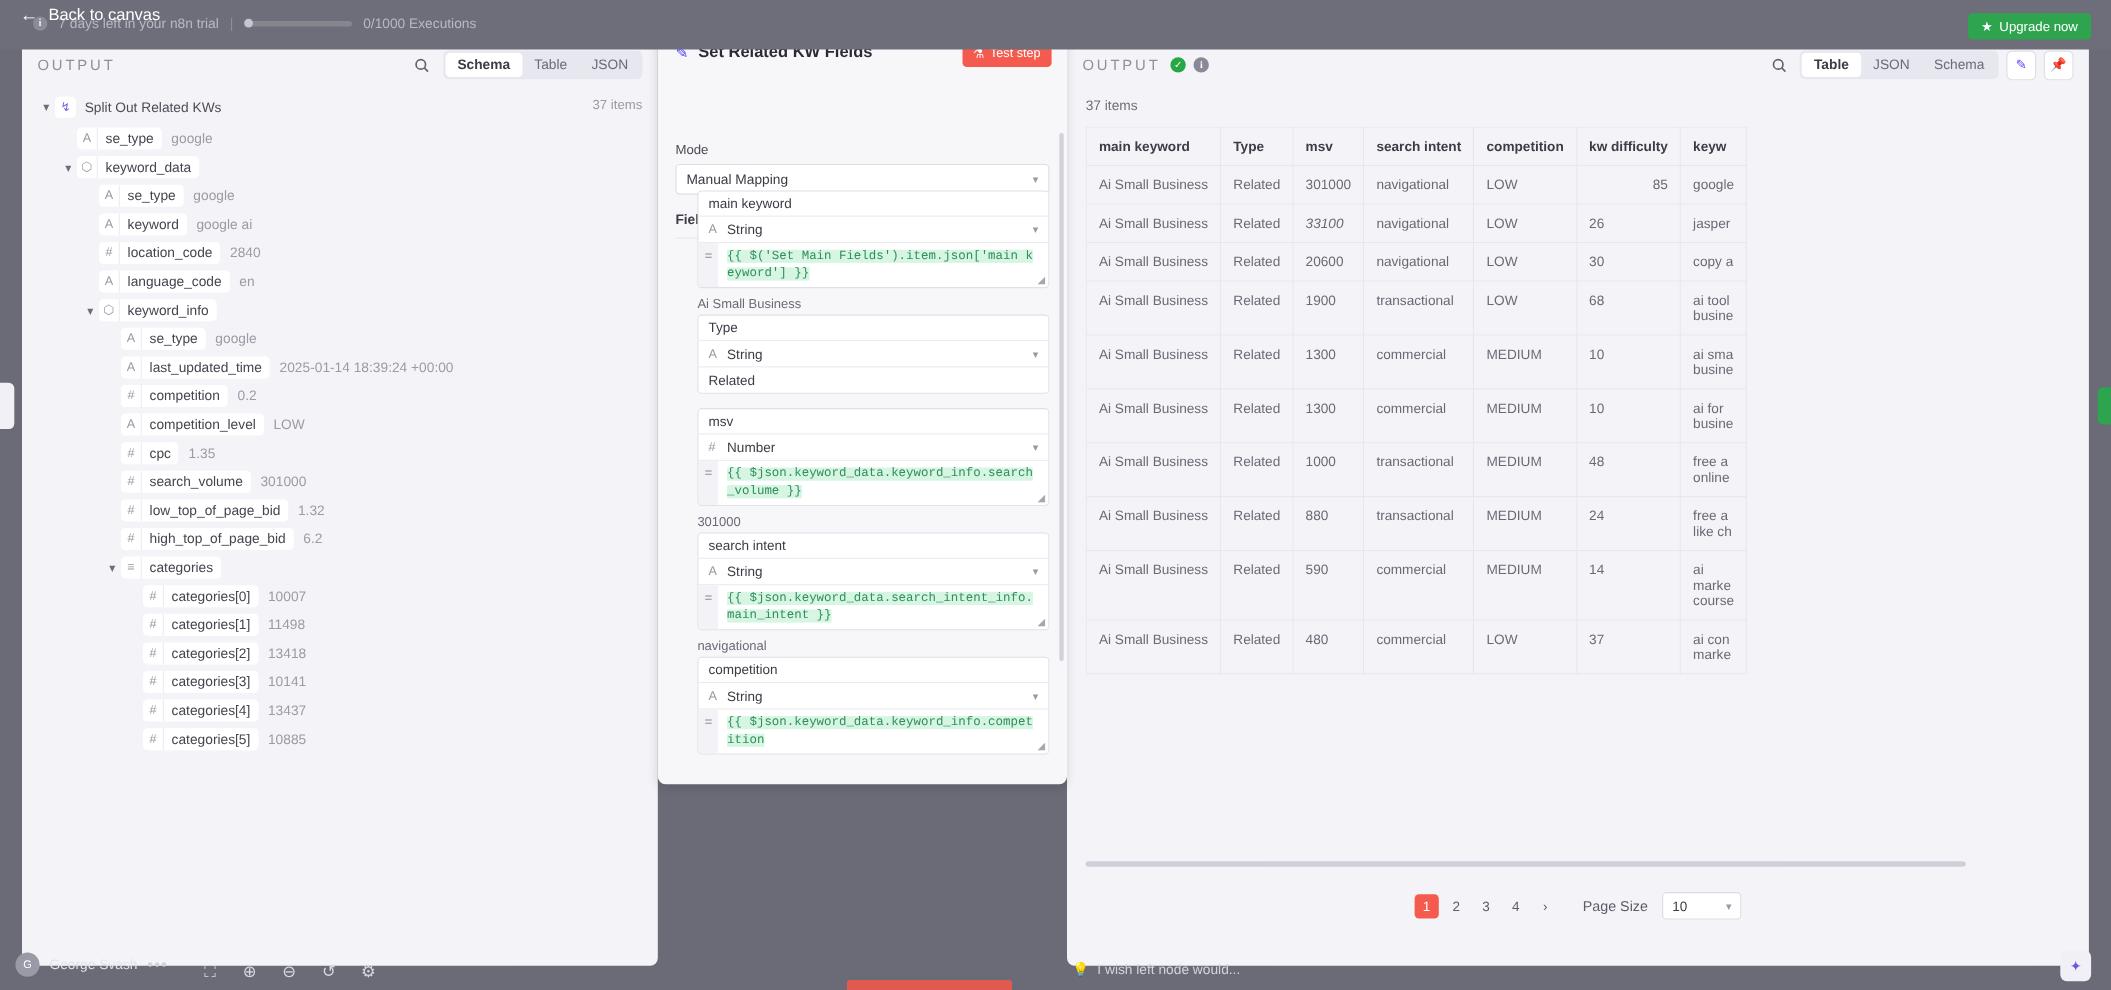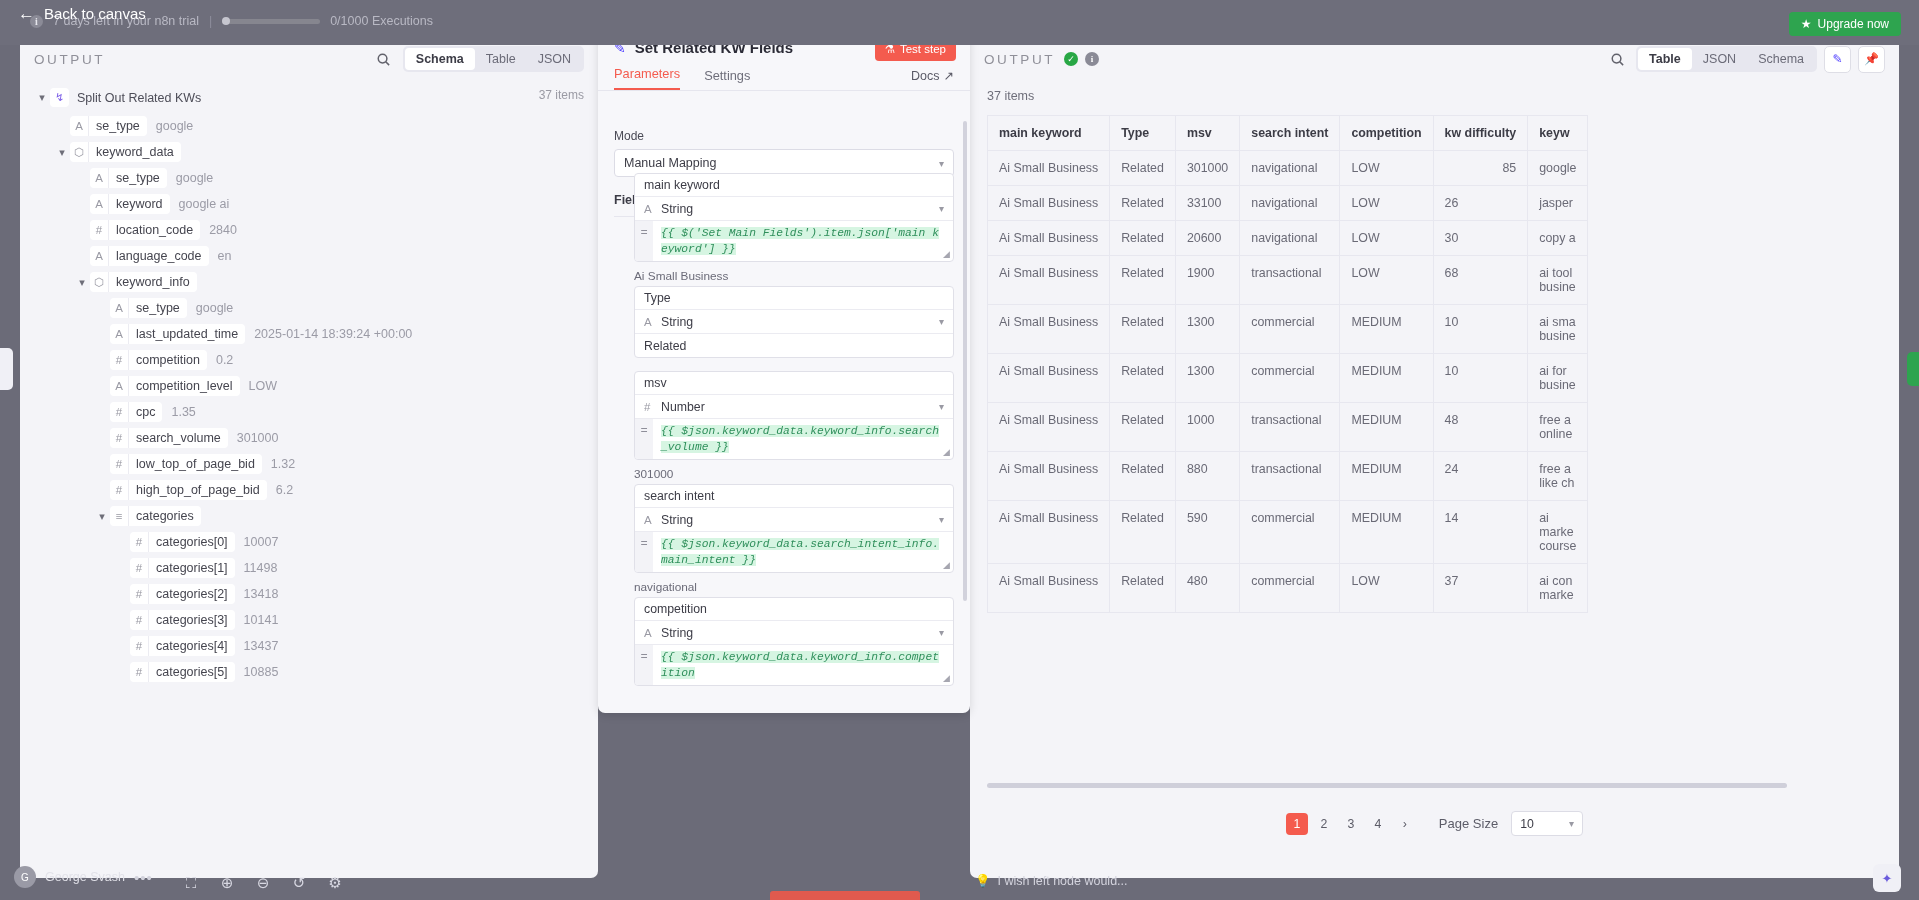--- a/index.html
+++ b/index.html
@@ -191,21 +191,21 @@
   .expr-row { display: flex; min-height: 33px; position: relative; }
   .expr-eq {
     width: 18px; background: #f3f3f7; color: #8e8e99;
     font-size: 12px; display: flex; align-items: flex-start;
     justify-content: center; padding-top: 5px;
     font-family: "Liberation Mono", monospace;
   }
   .expr-txt {
     flex: 1; padding: 4px 8px;
     font-family: "Liberation Mono", monospace; font-size: 11.3px;
-    line-height: 16px; color: #2f8f5b; word-break: break-all; font-style: italic;
+    line-height: 16px; color: #2f8f5b; word-break: break-all;
   }
   .expr-txt span { background: #d6f5e2; }
   .expr-corner {
     position: absolute; right: 3px; bottom: 2px;
     color: #a6a6b0; font-size: 9px;
   }
   .resolved { font-size: 11.8px; color: #6b6b78; margin: -6px 0 0 20px; padding-bottom: 3px; }
   .modal-scrollbar {
     position: absolute; right: 3px; top: 96px; width: 4px; height: 480px;
     background: #d2d2dc; border-radius: 2px;
@@ -554,28 +554,20 @@
 
     <div class="modal">
       <div class="modal-head">
         <div class="modal-title-row">
           <span class="pencil-icon">✎</span>
           <span class="modal-title">Set Related KW Fields</span>
         </div>
         <div class="test-step">
           <span>⚗</span>
           <span>Test step</span>
-        </div>
-      </div>
-      <div class="modal-tabs">
-        <div class="mtab active">Parameters</div>
-        <div class="mtab">Settings</div>
-        <div class="docs-link">
-          <span>Docs</span>
-          <span>↗</span>
         </div>
       </div>
 
       <div class="modal-body">
         <div class="field-label">Mode</div>
         <div class="select-box">
           <span>Manual Mapping</span>
           <span class="chev">▾</span>
         </div>
         <div class="fields-title">Fields to Set</div>
@@ -692,21 +684,21 @@
                 <td style="white-space: pre-line;">Related</td>
                 <td style="white-space: pre-line;">301000</td>
                 <td style="white-space: pre-line;">navigational</td>
                 <td style="white-space: pre-line;">LOW</td>
                 <td style="white-space: pre-line; text-align: right;">85</td>
                 <td style="white-space: pre-line;">google</td>
               </tr>
               <tr>
                 <td style="white-space: pre-line;">Ai Small Business</td>
                 <td style="white-space: pre-line;">Related</td>
-                <td style="white-space: pre-line;">33100</td>
+                <td style="white-space: pre-line; font-style: italic;">33100</td>
                 <td style="white-space: pre-line;">navigational</td>
                 <td style="white-space: pre-line;">LOW</td>
                 <td style="white-space: pre-line;">26</td>
                 <td style="white-space: pre-line;">jasper</td>
               </tr>
               <tr>
                 <td style="white-space: pre-line;">Ai Small Business</td>
                 <td style="white-space: pre-line;">Related</td>
                 <td style="white-space: pre-line;">20600</td>
                 <td style="white-space: pre-line;">navigational</td>

